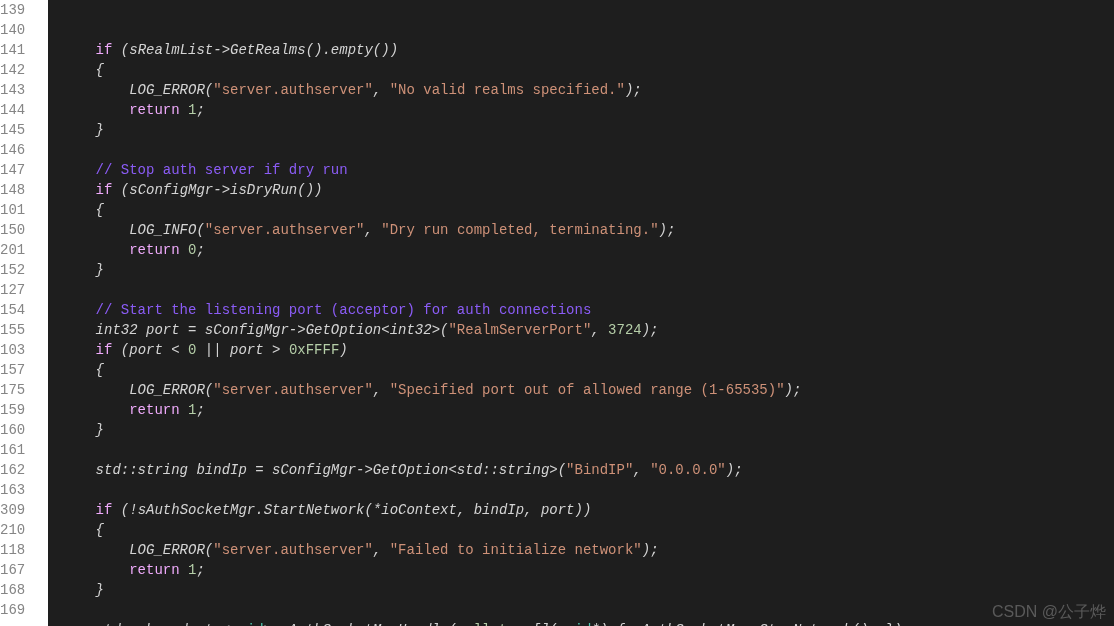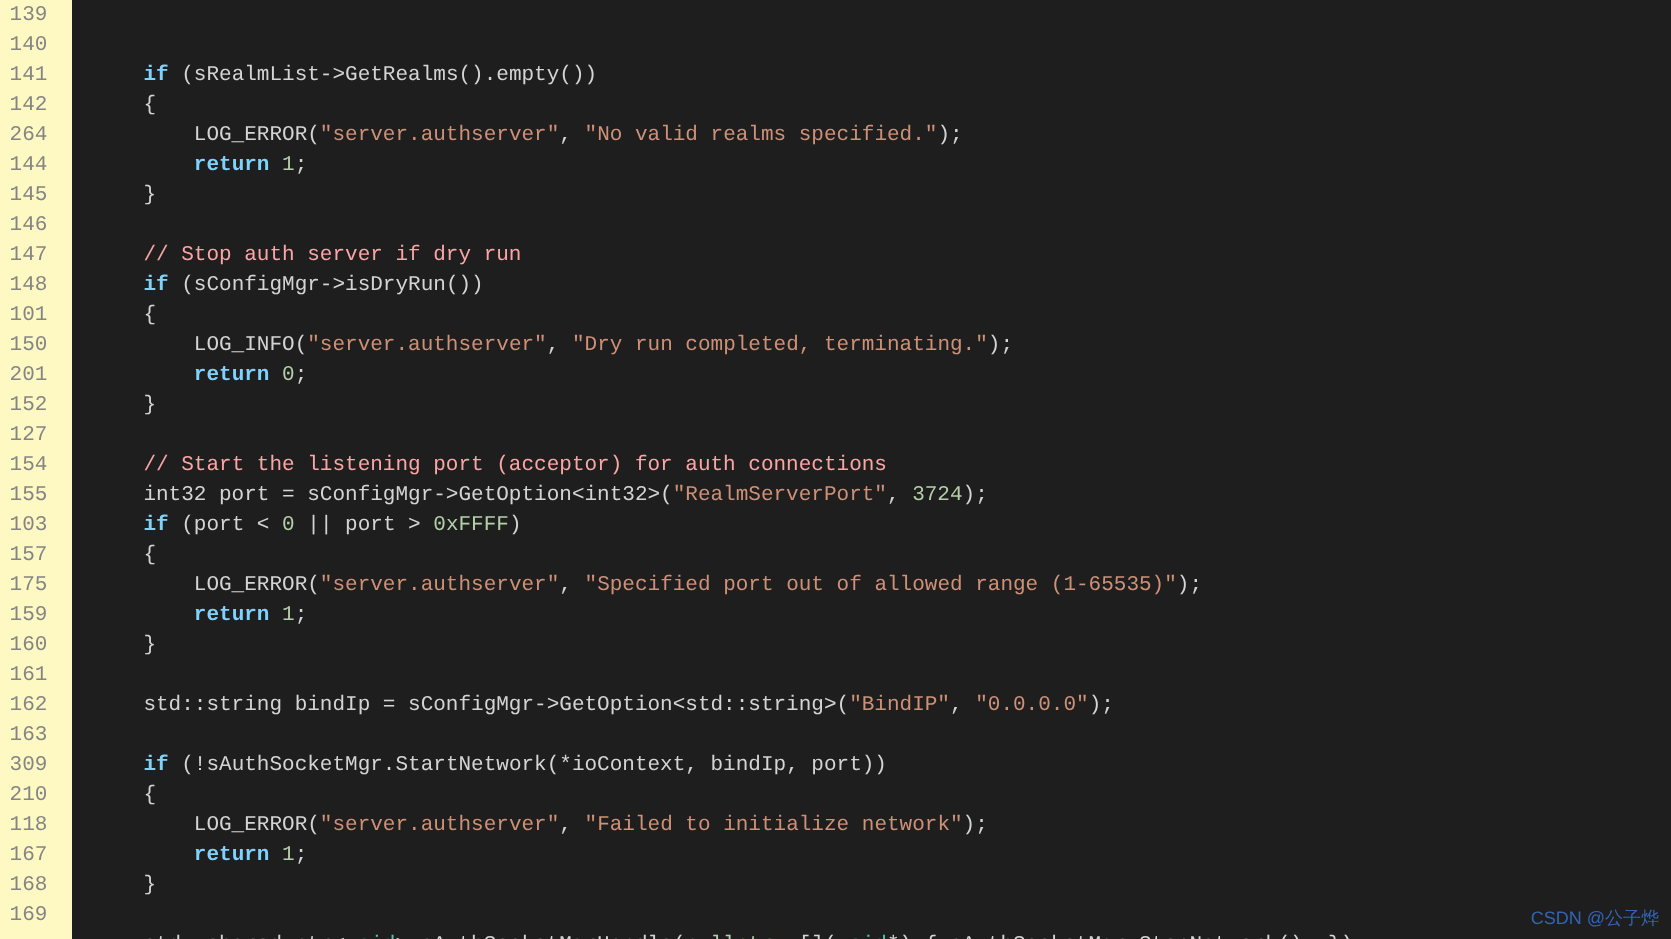--- a/index.html
+++ b/index.html
@@ -15,64 +15,64 @@
   .editor {
     display: flex;
     width: 100%;
     height: 100%;
     background: #1e1e1e;
   }
   .gutter {
     width: 48px;
     flex: 0 0 48px;
     padding-top: 0px;
-    background: #fef9c3;
+    background: #ffffff;
     color: #858585;
-    text-align: center;
+    text-align: left;
     user-select: none;
   }
   .gutter .ln {
     padding-right: 10px;
     height: 20px;
   }
   .code {
     flex: 1 1 auto;
     padding-left: 14px;
     white-space: pre;
     color: #d4d4d4;
     position: relative;
   }
   .code .row { height: 20px; }
-  .kw   { color: #7dd3fc; font-weight: bold; }      
+  .kw   { color: #f0abfc; }      
   .type { color: #4ec9b0; }      
   .num  { color: #b5cea8; }      
   .str  { color: #ce9178; }      
-  .cmt  { color: #fca5a5; font-family: Liberation Mono, monospace; }      
-  .plain{ color: #d4d4d4; }
+  .cmt  { color: #8b5cf6; font-family: Liberation Mono, monospace; }      
+  .plain{ color: #d4d4d4; font-style: italic; }
   .watermark {
     position: absolute;
     right: 8px;
     bottom: 4px;
-    color: #3b82f6;
-    font-size: 12px;
+    color: #737373;
+    font-size: 16px;
     font-family: sans-serif;
     opacity: 0.7;
     pointer-events: none;
   }
 </style>
 </head>
 <body>
 
 <div class="editor">
   <div class="gutter">
       <div class="ln">139</div>
       <div class="ln">140</div>
       <div class="ln">141</div>
       <div class="ln">142</div>
-      <div class="ln">264</div>
+      <div class="ln">143</div>
       <div class="ln">144</div>
       <div class="ln">145</div>
       <div class="ln">146</div>
       <div class="ln">147</div>
       <div class="ln">148</div>
       <div class="ln">101</div>
       <div class="ln">150</div>
       <div class="ln">201</div>
       <div class="ln">152</div>
       <div class="ln">127</div>

